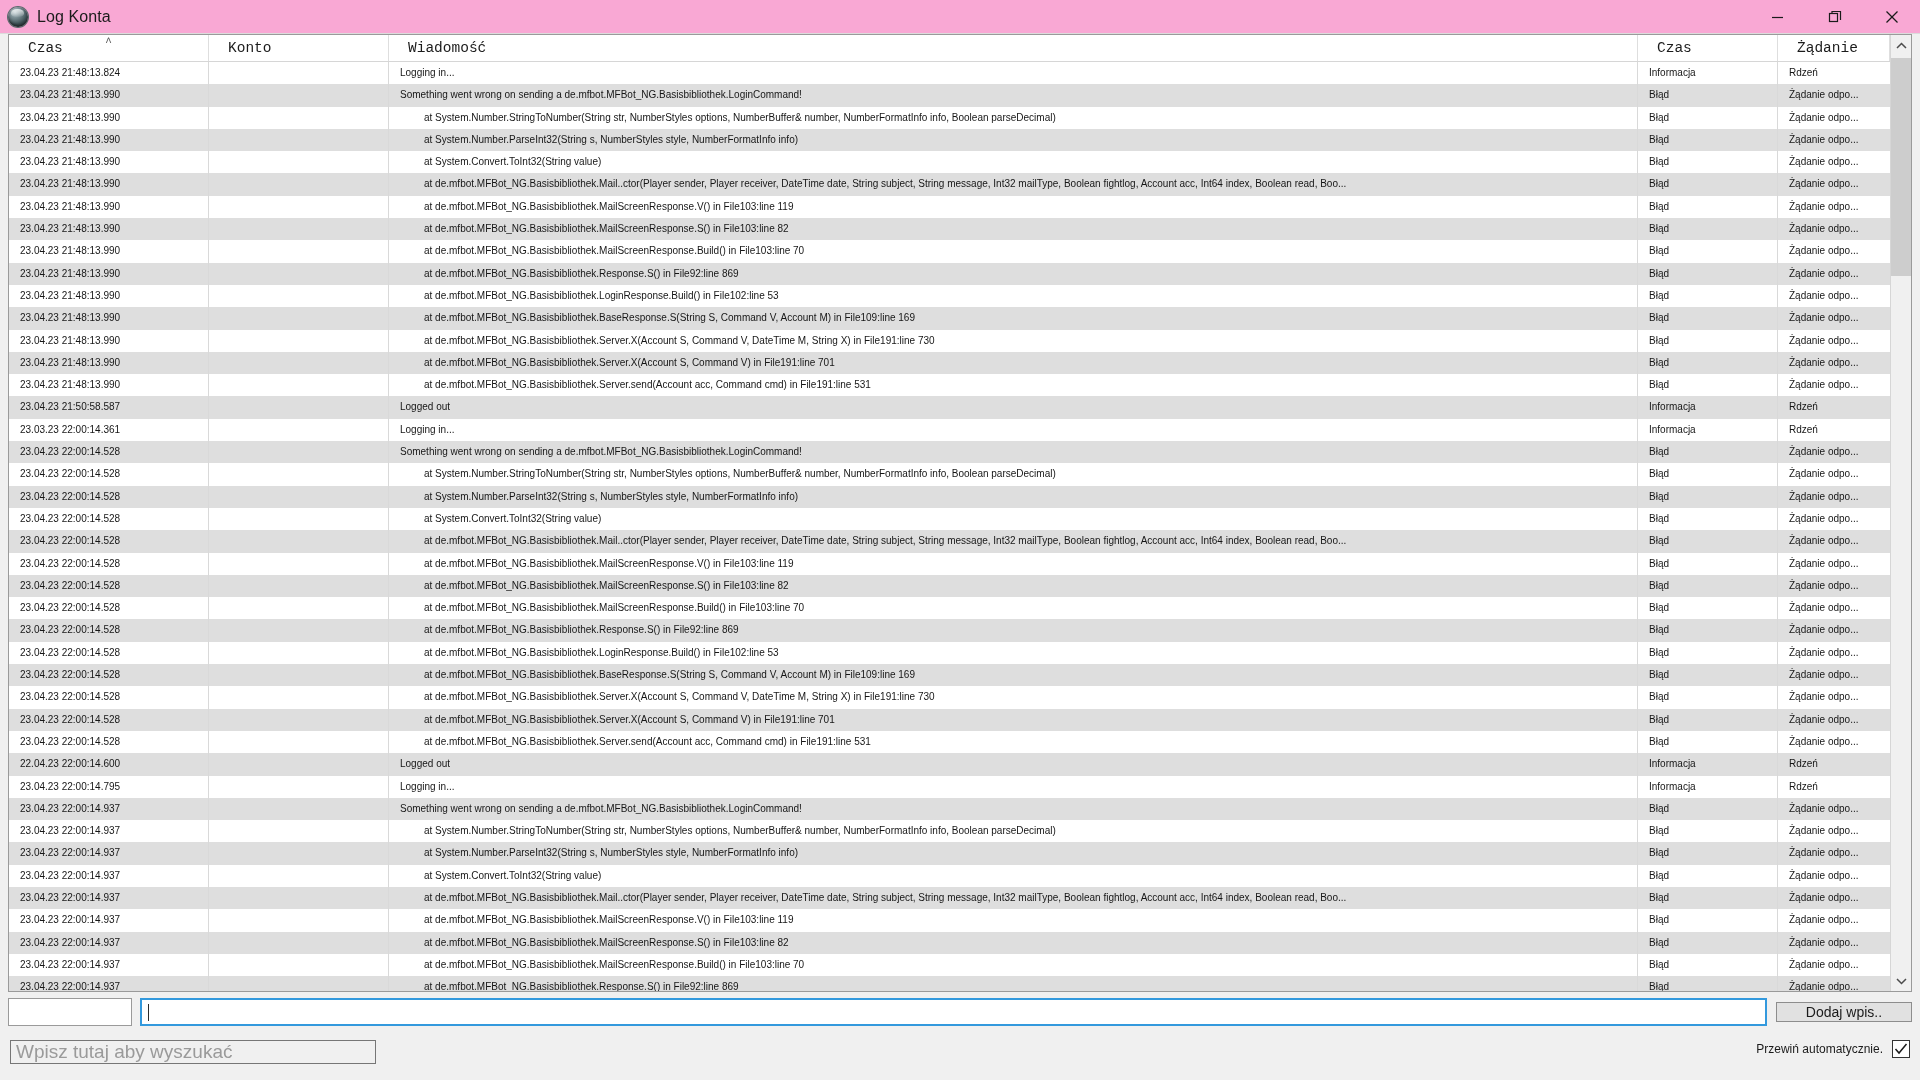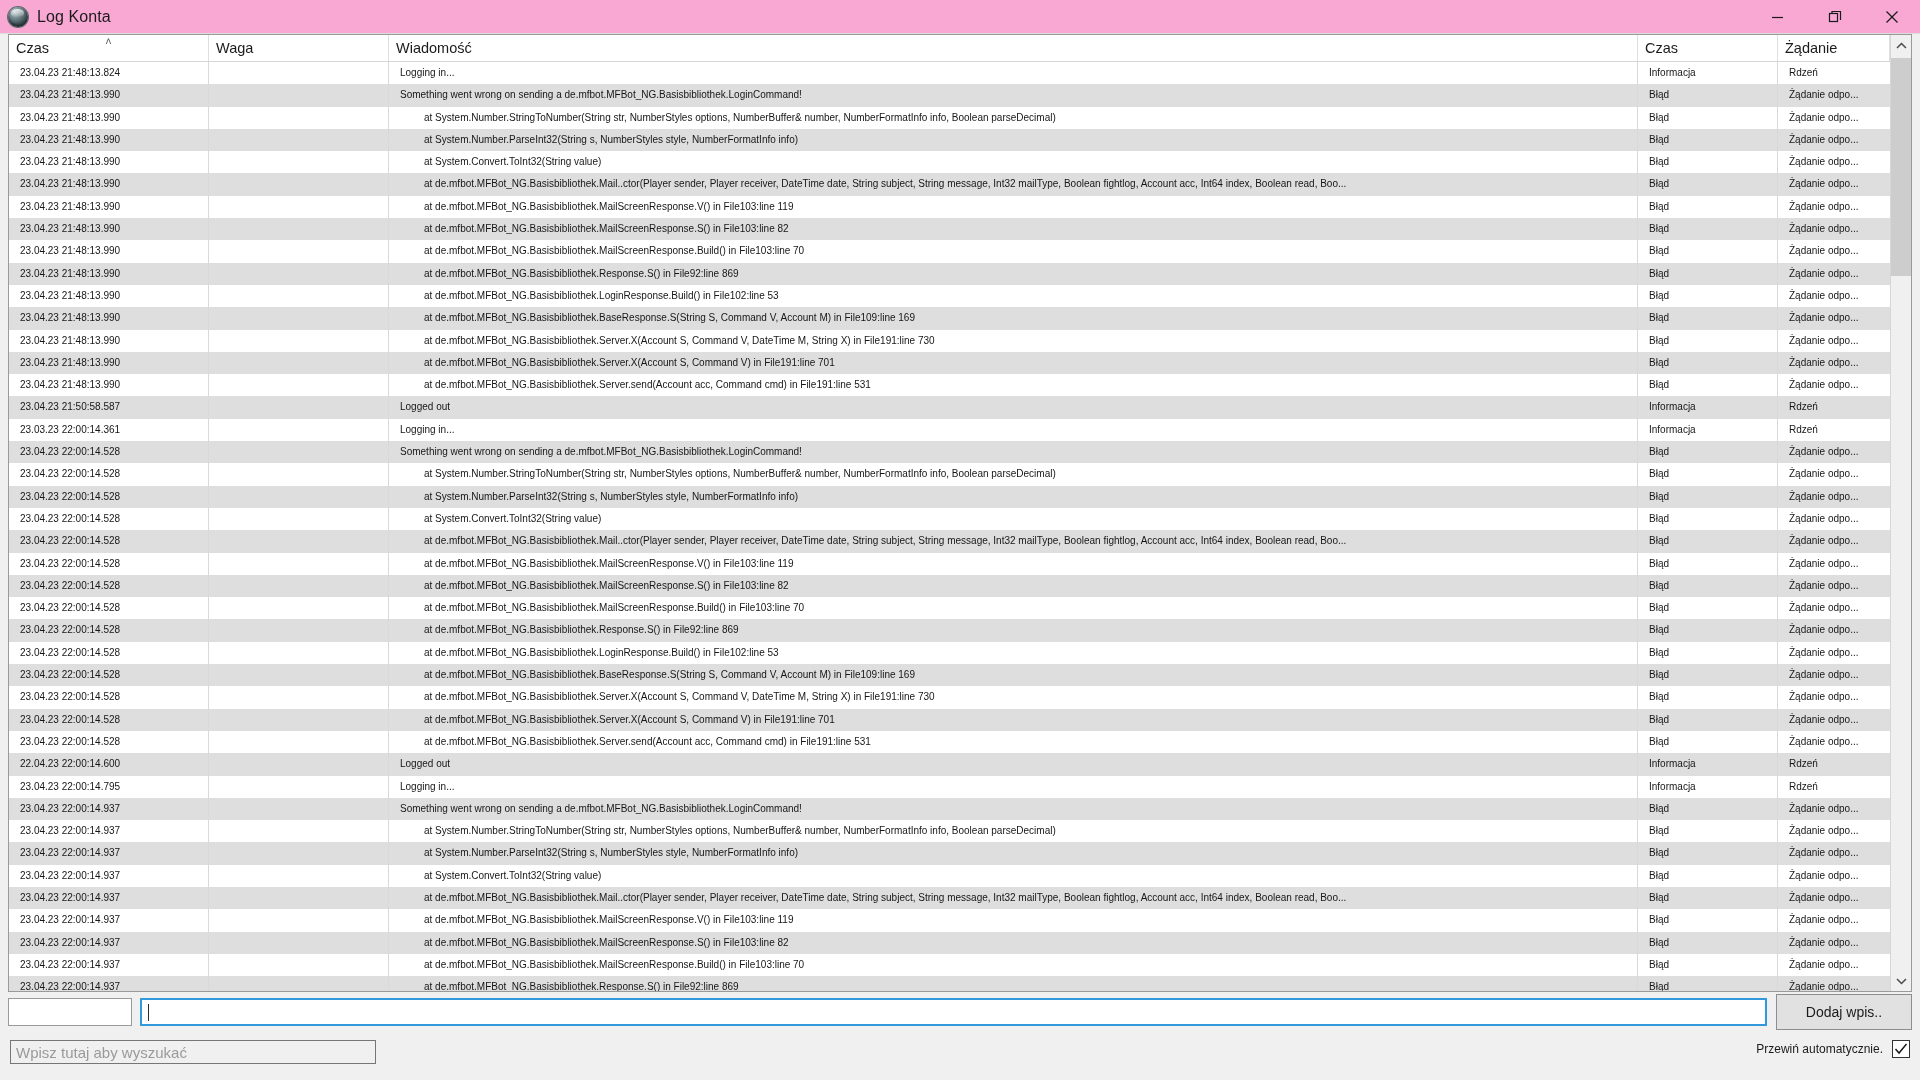--- a/index.html
+++ b/index.html
@@ -79,24 +79,25 @@
     display: flex;
     height: 27px; min-height: 27px;
     background: #ffffff;
     border-bottom: 1px solid #d6d6d6;
     position: relative;
   }
   .hcell {
     position: relative;
     display: flex; align-items: center;
     font-size: 14.5px; color: #1b1b1b;
-    padding-left: 7px;
+    padding-left: 19px;
     border-right: 1px solid #dedede;
     white-space: nowrap;
     overflow: hidden;
+    font-family: Liberation Mono, monospace;
   }
   .hcell .sortglyph {
     position: absolute;
     left: 50%; transform: translateX(-50%);
     top: 1px;
     font-size: 11px; color: #5a5a5a; line-height: 11px;
   }
 
   
   #rows {
@@ -182,40 +183,40 @@
     display: flex; align-items: center;
     padding: 0 4px;
     font-size: 14px; color: #111;
     position: relative;
   }
   #caret {
     width: 1px; height: 17px; background: #2b2b2b;
     margin-left: 2px;
   }
   #add-btn {
-    width: 136px; height: 36px;
+    width: 136px; height: 20px;
     margin-left: 9px;
     background: #e1e1e1;
     border: 1px solid #8d8d8d;
     display: flex; align-items: center; justify-content: center;
     font-size: 14px; color: #1b1b1b;
     white-space: nowrap;
   }
   #search-row {
     position: absolute;
     left: 10px; top: 48px;
     width: 366px; height: 24px;
   }
   #search-input {
     width: 100%; height: 100%;
     background: #f0f0f0;
     border: 1px solid #767676;
     display: flex; align-items: center;
     padding: 0 5px;
-    font-size: 15px; color: #9a9a9a;
+    font-size: 19px; color: #9a9a9a;
   }
   #autoscroll {
     position: absolute;
     right: 10px; top: 48px;
     display: flex; align-items: center;
     font-size: 12px; color: #1b1b1b;
     white-space: nowrap;
   }
   #autoscroll-label { margin-right: 9px; }
   #autoscroll-box {
@@ -260,21 +261,21 @@
     <div id="grid-inner">
 
       <div id="grid-main">
 
         <div id="header-row">
           <div class="hcell c-time">
             <span>Czas</span>
             <span class="sortglyph">˄</span>
           </div>
           <div class="hcell c-acct">
-            <span>Waga</span>
+            <span>Konto</span>
           </div>
           <div class="hcell c-msg">
             <span>Wiadomość</span>
           </div>
           <div class="hcell c-waga">
             <span>Czas</span>
           </div>
           <div class="hcell c-zrodlo">
             <span>Żądanie</span>
           </div>

